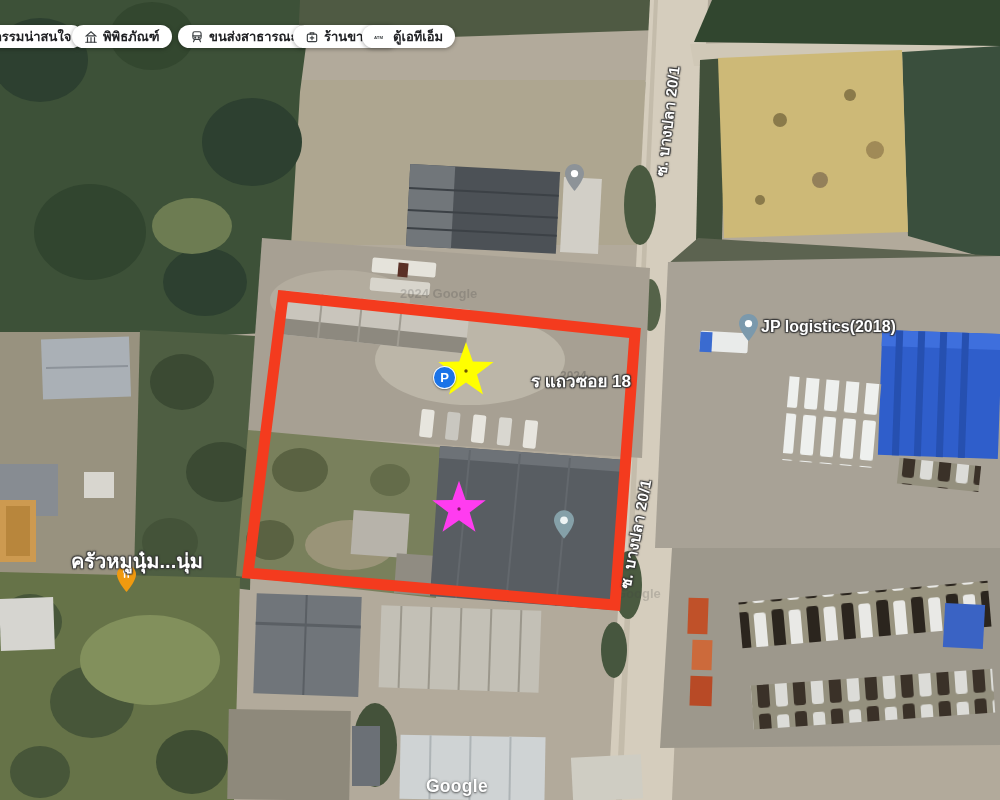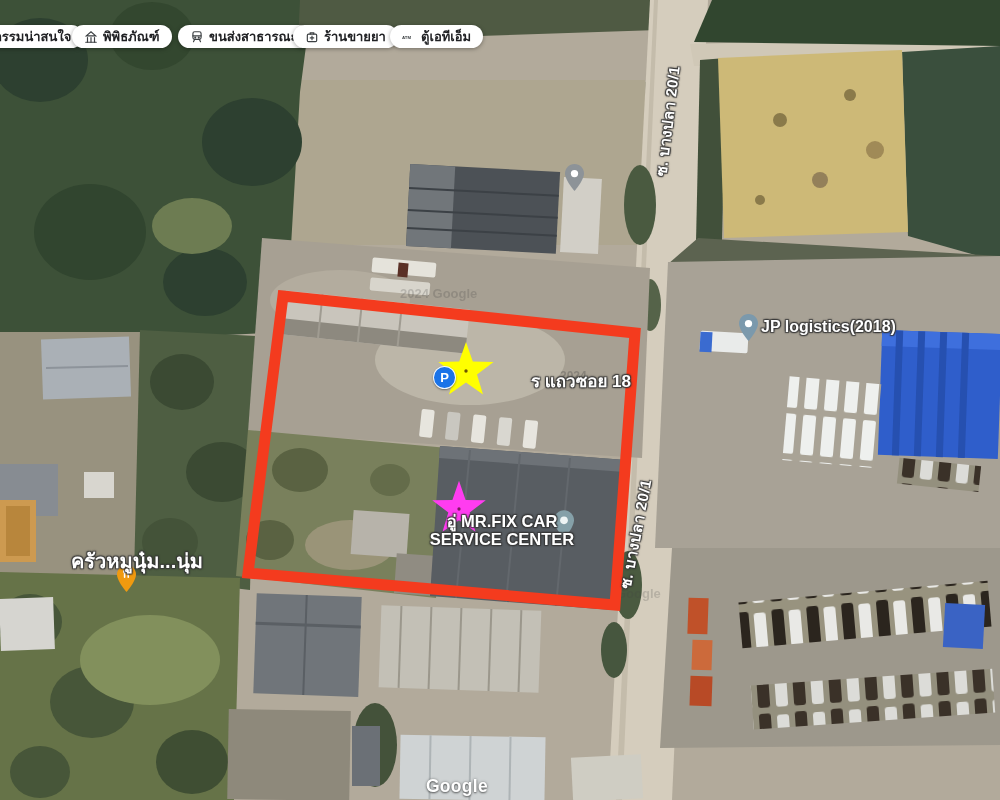--- a/index.html
+++ b/index.html
@@ -281,24 +281,20 @@
 
   <div class="p-icon" style="left:433px;top:366px;">
     <span>P</span>
   </div>
 
 
   <div class="maplabel" style="left:511px;top:367px;font-size:17px;margin-left:20px;">ร แถวซอย 18</div>
 
   <div class="maplabel" style="left:761px;top:318px;font-size:16px;">JP logistics(2018)</div>
 
-  <div class="maplabel poi-2line" style="left:502px;top:512px;">
-    <div>อู่ MR.FIX CAR</div>
-    <div>SERVICE CENTER</div>
-  </div>
 
   <div class="maplabel" style="left:137px;top:545px;font-size:20px;transform:translateX(-50%);">ครัวหมูนุ๋ม...นุ่ม</div>
 
   <div class="maplabel roadlabel" style="left:668px;top:121px;transform:translate(-50%,-50%) rotate(-83deg);">ซ. บางปลา 20/1</div>
   <div class="maplabel roadlabel" style="left:636px;top:534px;transform:translate(-50%,-50%) rotate(-79deg);">ซ. บางปลา 20/1</div>
 
   <div id="chips">
 
     <div class="chip" style="left:-18px;">
       <span>กรรมน่าสนใจ</span>
@@ -332,21 +328,21 @@
       <span class="cicon">
         <svg width="14" height="14" viewBox="0 0 24 24" fill="none" stroke="#3c4043" stroke-width="2" stroke-linecap="round">
           <rect x="4" y="7" width="16" height="13" rx="2"></rect>
           <path d="M9 7V5h6v2"></path>
           <path d="M12 10.5v6M9 13.5h6"></path>
         </svg>
       </span>
       <span>ร้านขายยา</span>
     </div>
 
-    <div class="chip" style="left:390px;">
+    <div class="chip" style="left:362px;">
       <span class="cicon">
         <svg width="16" height="14" viewBox="0 0 26 24">
           <text x="0" y="16" font-size="8" font-weight="bold" fill="#3c4043" font-family="Liberation Sans, sans-serif">ATM</text>
         </svg>
       </span>
       <span>ตู้เอทีเอ็ม</span>
     </div>
   </div>
 
   <div class="glogo" style="left:457px;top:786px;">Google</div>

